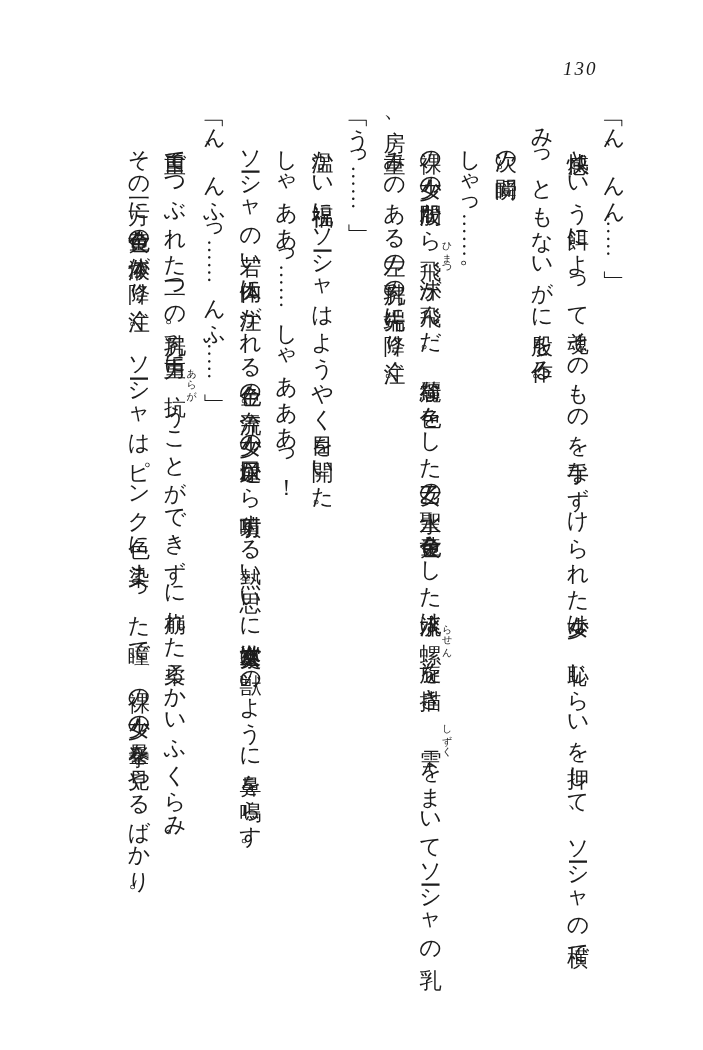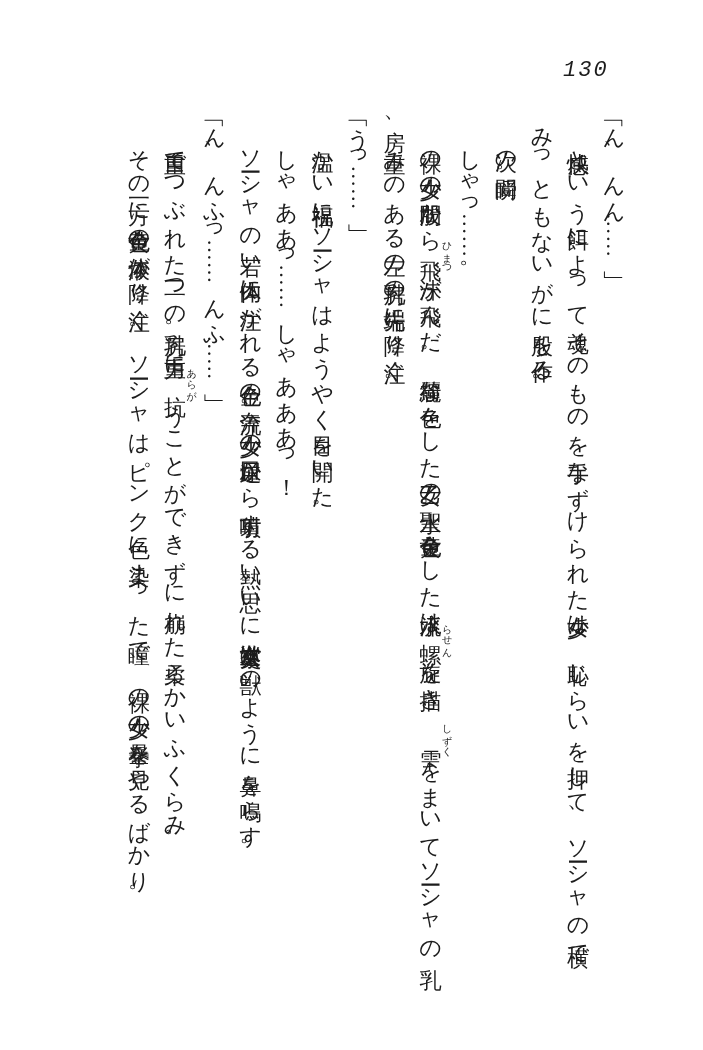--- a/index.html
+++ b/index.html
@@ -12,24 +12,24 @@
     height: 1050px;
     position: relative;
     overflow: hidden;
     font-family: "Liberation Serif", "DejaVu Serif", serif;
     color: #1c1c1c;
   }
   .page-number {
     position: absolute;
     top: 58px;
     left: 563px;
-    font-size: 22px;
+    font-size: 19px;
     font-style: italic;
     letter-spacing: 2px;
-    font-family: Liberation Mono, monospace;
+    font-family: Liberation Serif, serif;
     color: #1c1c1c;
   }
   .text-block {
     position: absolute;
     top: 113px;
     right: 71px;
     width: 582px;
     height: 845px;
     writing-mode: vertical-rl;
     -webkit-writing-mode: vertical-rl;

